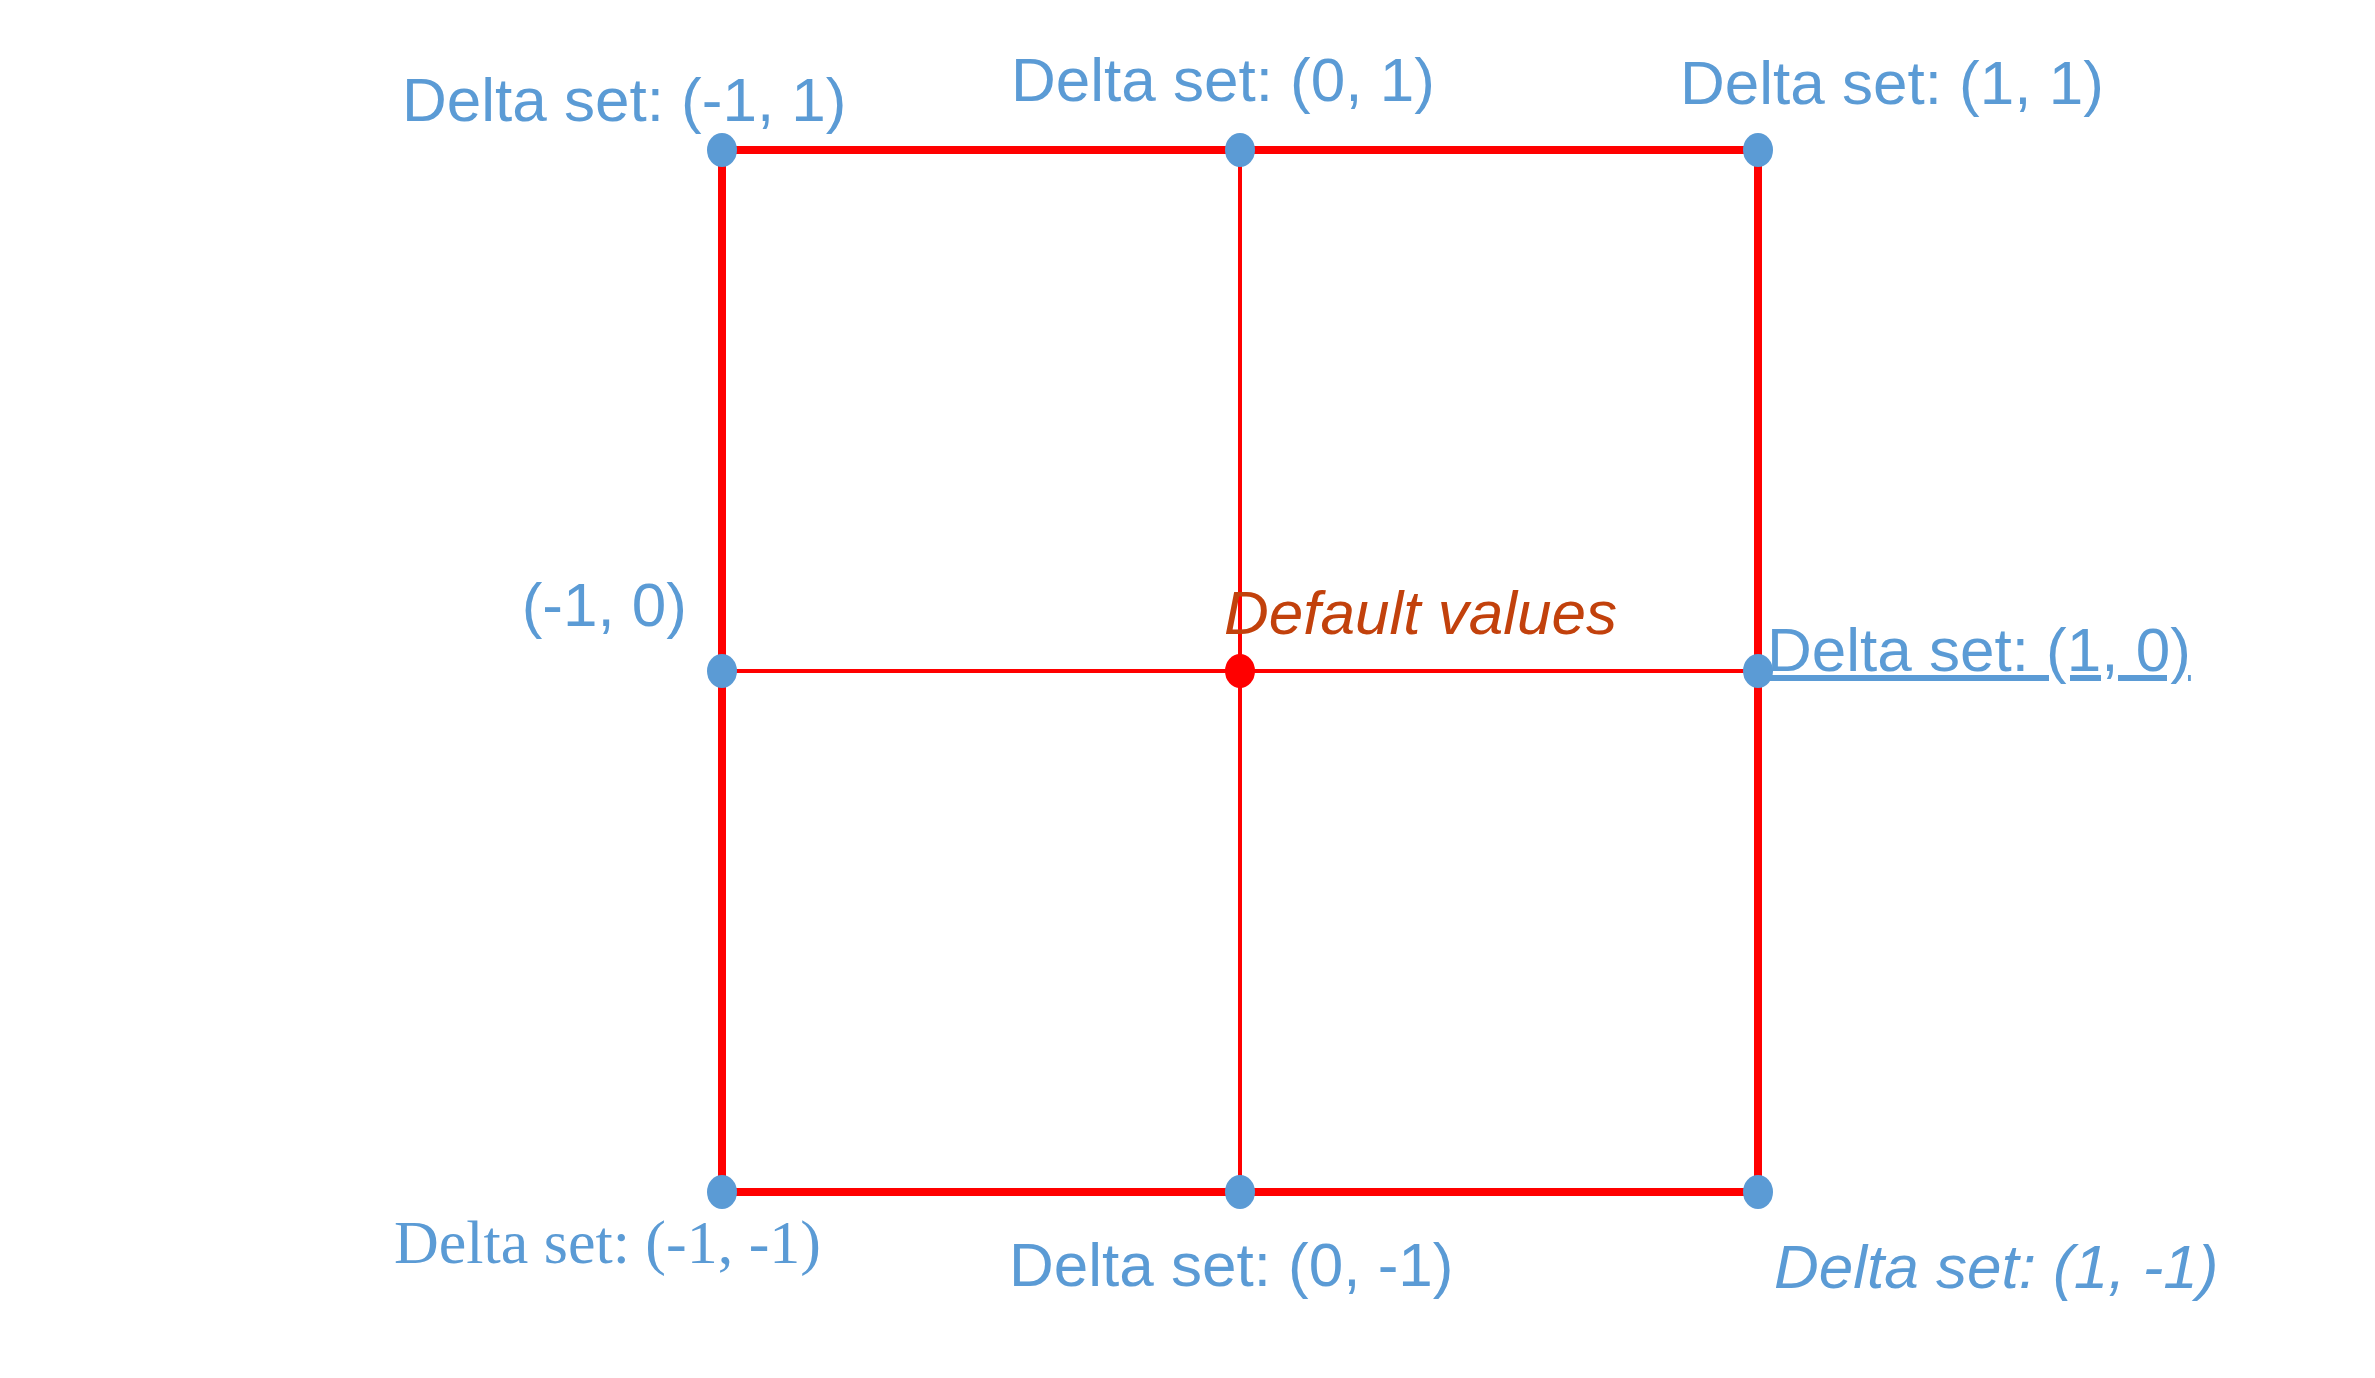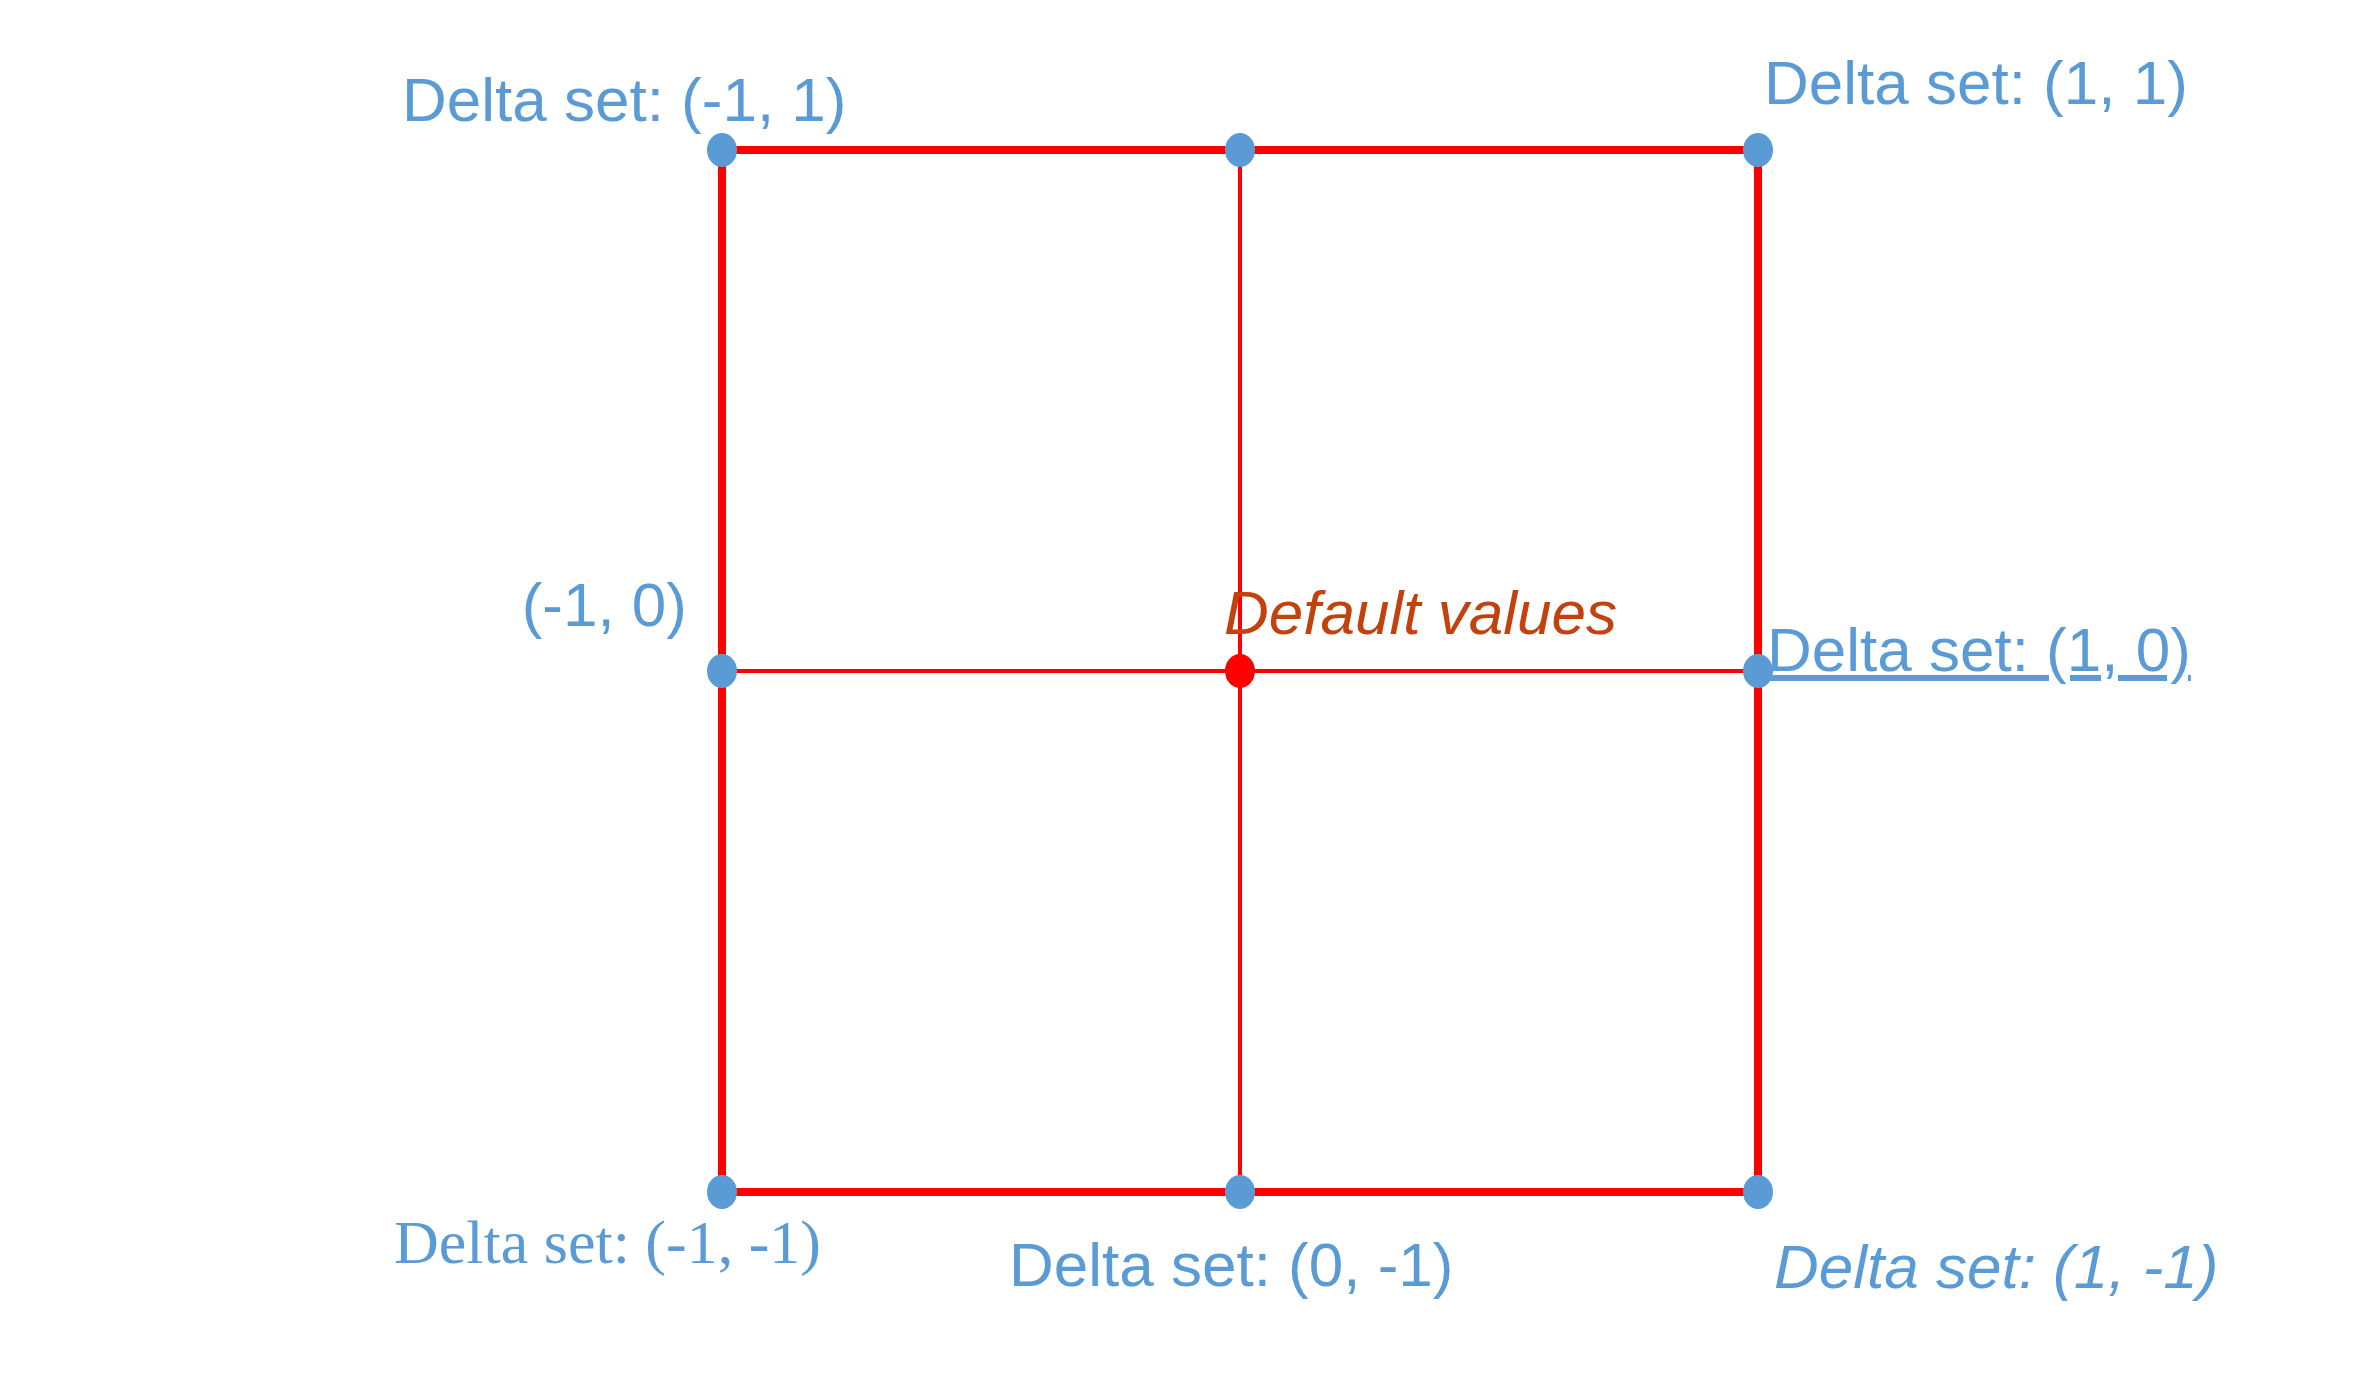--- a/index.html
+++ b/index.html
@@ -81,22 +81,23 @@
   <div class="dot" style="left:1699px; top:133px;"></div>
   <div class="dot" style="left:663px; top:654px;"></div>
   <div class="dot red" style="left:1181px; top:654px;"></div>
   <div class="dot" style="left:1699px; top:654px;"></div>
   <div class="dot" style="left:663px; top:1175px;"></div>
   <div class="dot" style="left:1181px; top:1175px;"></div>
   <div class="dot" style="left:1699px; top:1175px;"></div>
 
   <div class="label" style="left:358px; top:69px;">Delta set: (-1, 1)</div>
 
+  <div class="label" style="left:967px; top:49px;">Delta set: (0, 1)</div>
 
-  <div class="label" style="left:1720px; top:52px;">Delta set: (1, 1)</div>
+  <div class="label" style="left:1636px; top:52px;">Delta set: (1, 1)</div>
 
   <div class="label two-line" style="right:1732px; top:561px;">
     <div>(-1, 0)</div>
   </div>
 
   <div class="label red" style="left:1180px; top:582px;">Default values</div>
 
   <div class="label" style="left:1723px; top:619px;text-decoration:underline;">Delta set: (1, 0)</div>
 
   <div class="label" style="left:350px; top:1211px;font-family:Liberation Serif, serif;">Delta set: (-1, -1)</div>

